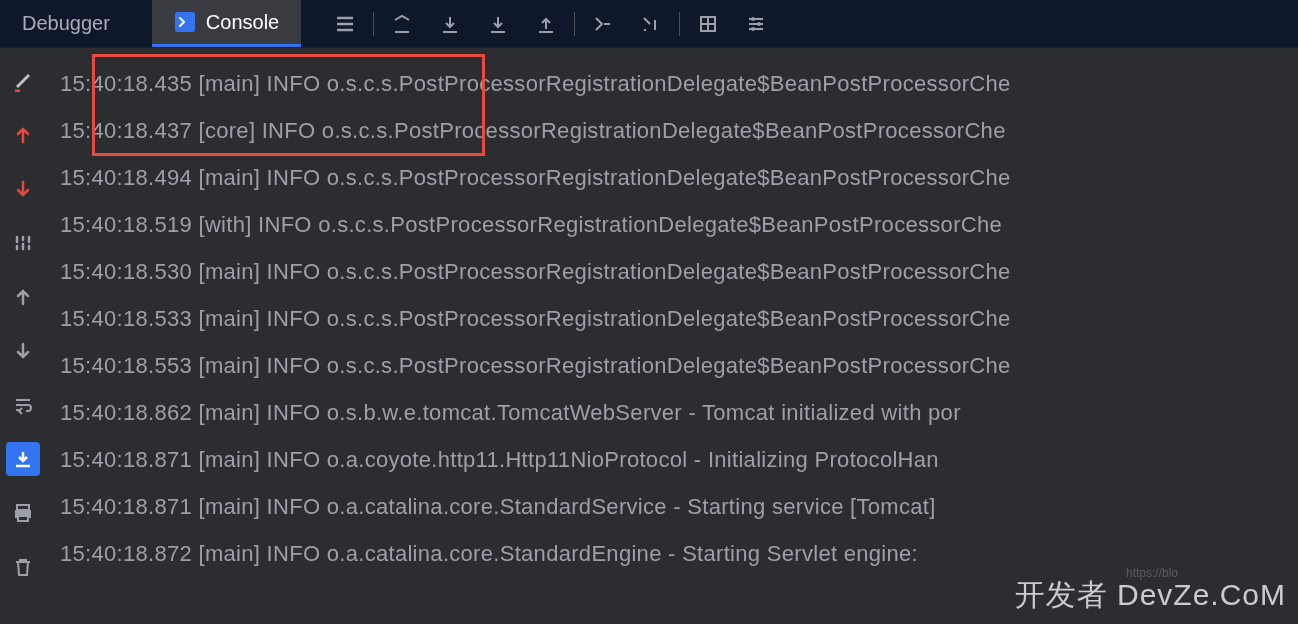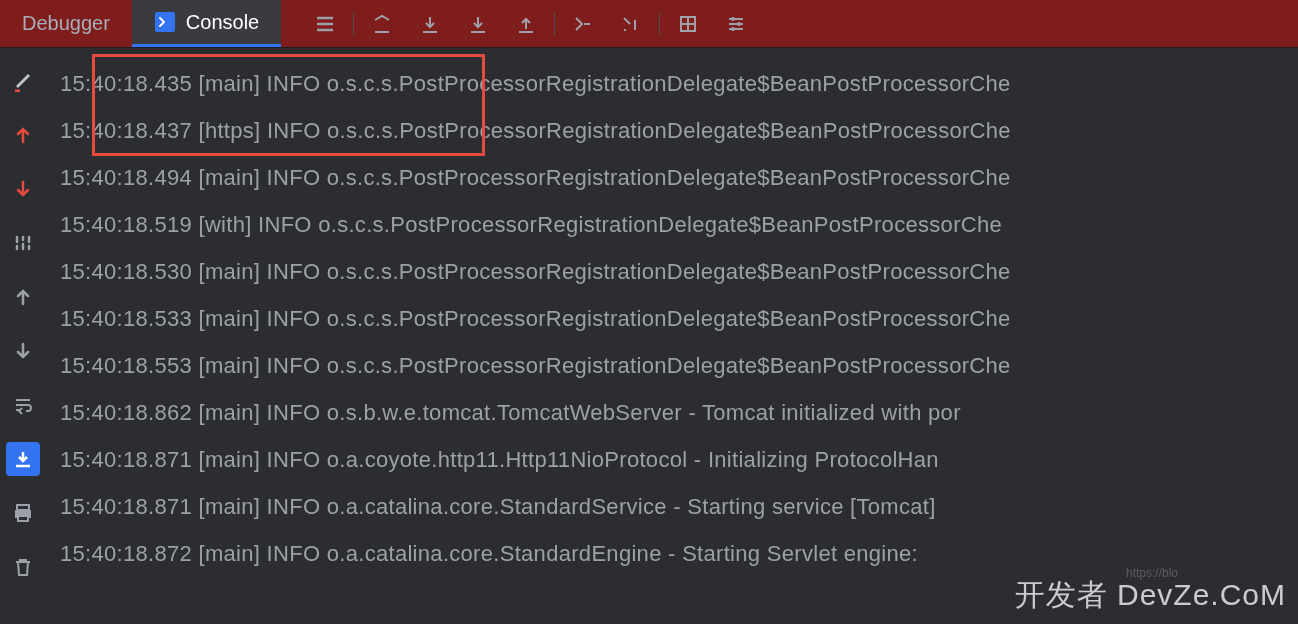--- a/index.html
+++ b/index.html
@@ -12,38 +12,39 @@
       font-family: 'Consolas', 'Monaco', 'Courier New', monospace;
       color: #bcbec4;
       overflow: hidden;
       width: 1298px;
       height: 624px;
     }
     .tabs-bar {
       display: flex;
       align-items: center;
       height: 48px;
-      background: #7f1d1d;
+      background: #0f172a;
       border-bottom: 1px solid #1e1f22;
     }
     .tab {
       display: flex;
       align-items: center;
       padding: 0 22px;
       height: 100%;
       font-size: 20px;
       color: #a8adb8;
       font-family: 'Segoe UI', Arial, sans-serif;
       cursor: pointer;
       gap: 10px;
     }
     .tab.active {
       background: #393b40;
       color: #ffffff;
       border-bottom: 3px solid #3574f0;
+      margin-left: 20px;
     }
     .tab-icon {
       display: flex;
       align-items: center;
       justify-content: center;
     }
     .toolbar-right {
       display: flex;
       align-items: center;
       gap: 0;
@@ -265,21 +266,21 @@
       <svg width="22" height="22" viewBox="0 0 22 22" fill="none">
           <path d="M4 6h14M8 6V4h6v2M6 6l1 13h8l1-13" stroke="#9da0a8" stroke-width="2" fill="none"></path>
         </svg>
     </div>
   </div>
 
   <div class="console-area">
     <div class="highlight-box"></div>
     <div id="log-container">
         <div class="log-line">15:40:18.435 [main] INFO   o.s.c.s.PostProcessorRegistrationDelegate$BeanPostProcessorChe</div>
-        <div class="log-line">15:40:18.437 [https] INFO   o.s.c.s.PostProcessorRegistrationDelegate$BeanPostProcessorChe</div>
+        <div class="log-line">15:40:18.437 [core] INFO   o.s.c.s.PostProcessorRegistrationDelegate$BeanPostProcessorChe</div>
         <div class="log-line">15:40:18.494 [main] INFO   o.s.c.s.PostProcessorRegistrationDelegate$BeanPostProcessorChe</div>
         <div class="log-line">15:40:18.519 [with] INFO   o.s.c.s.PostProcessorRegistrationDelegate$BeanPostProcessorChe</div>
         <div class="log-line">15:40:18.530 [main] INFO   o.s.c.s.PostProcessorRegistrationDelegate$BeanPostProcessorChe</div>
         <div class="log-line">15:40:18.533 [main] INFO   o.s.c.s.PostProcessorRegistrationDelegate$BeanPostProcessorChe</div>
         <div class="log-line">15:40:18.553 [main] INFO   o.s.c.s.PostProcessorRegistrationDelegate$BeanPostProcessorChe</div>
         <div class="log-line">15:40:18.862 [main] INFO   o.s.b.w.e.tomcat.TomcatWebServer - Tomcat initialized with por</div>
         <div class="log-line">15:40:18.871 [main] INFO   o.a.coyote.http11.Http11NioProtocol - Initializing ProtocolHan</div>
         <div class="log-line">15:40:18.871 [main] INFO   o.a.catalina.core.StandardService - Starting service [Tomcat]</div>
         <div class="log-line">15:40:18.872 [main] INFO   o.a.catalina.core.StandardEngine - Starting Servlet engine:</div>
       </div>

